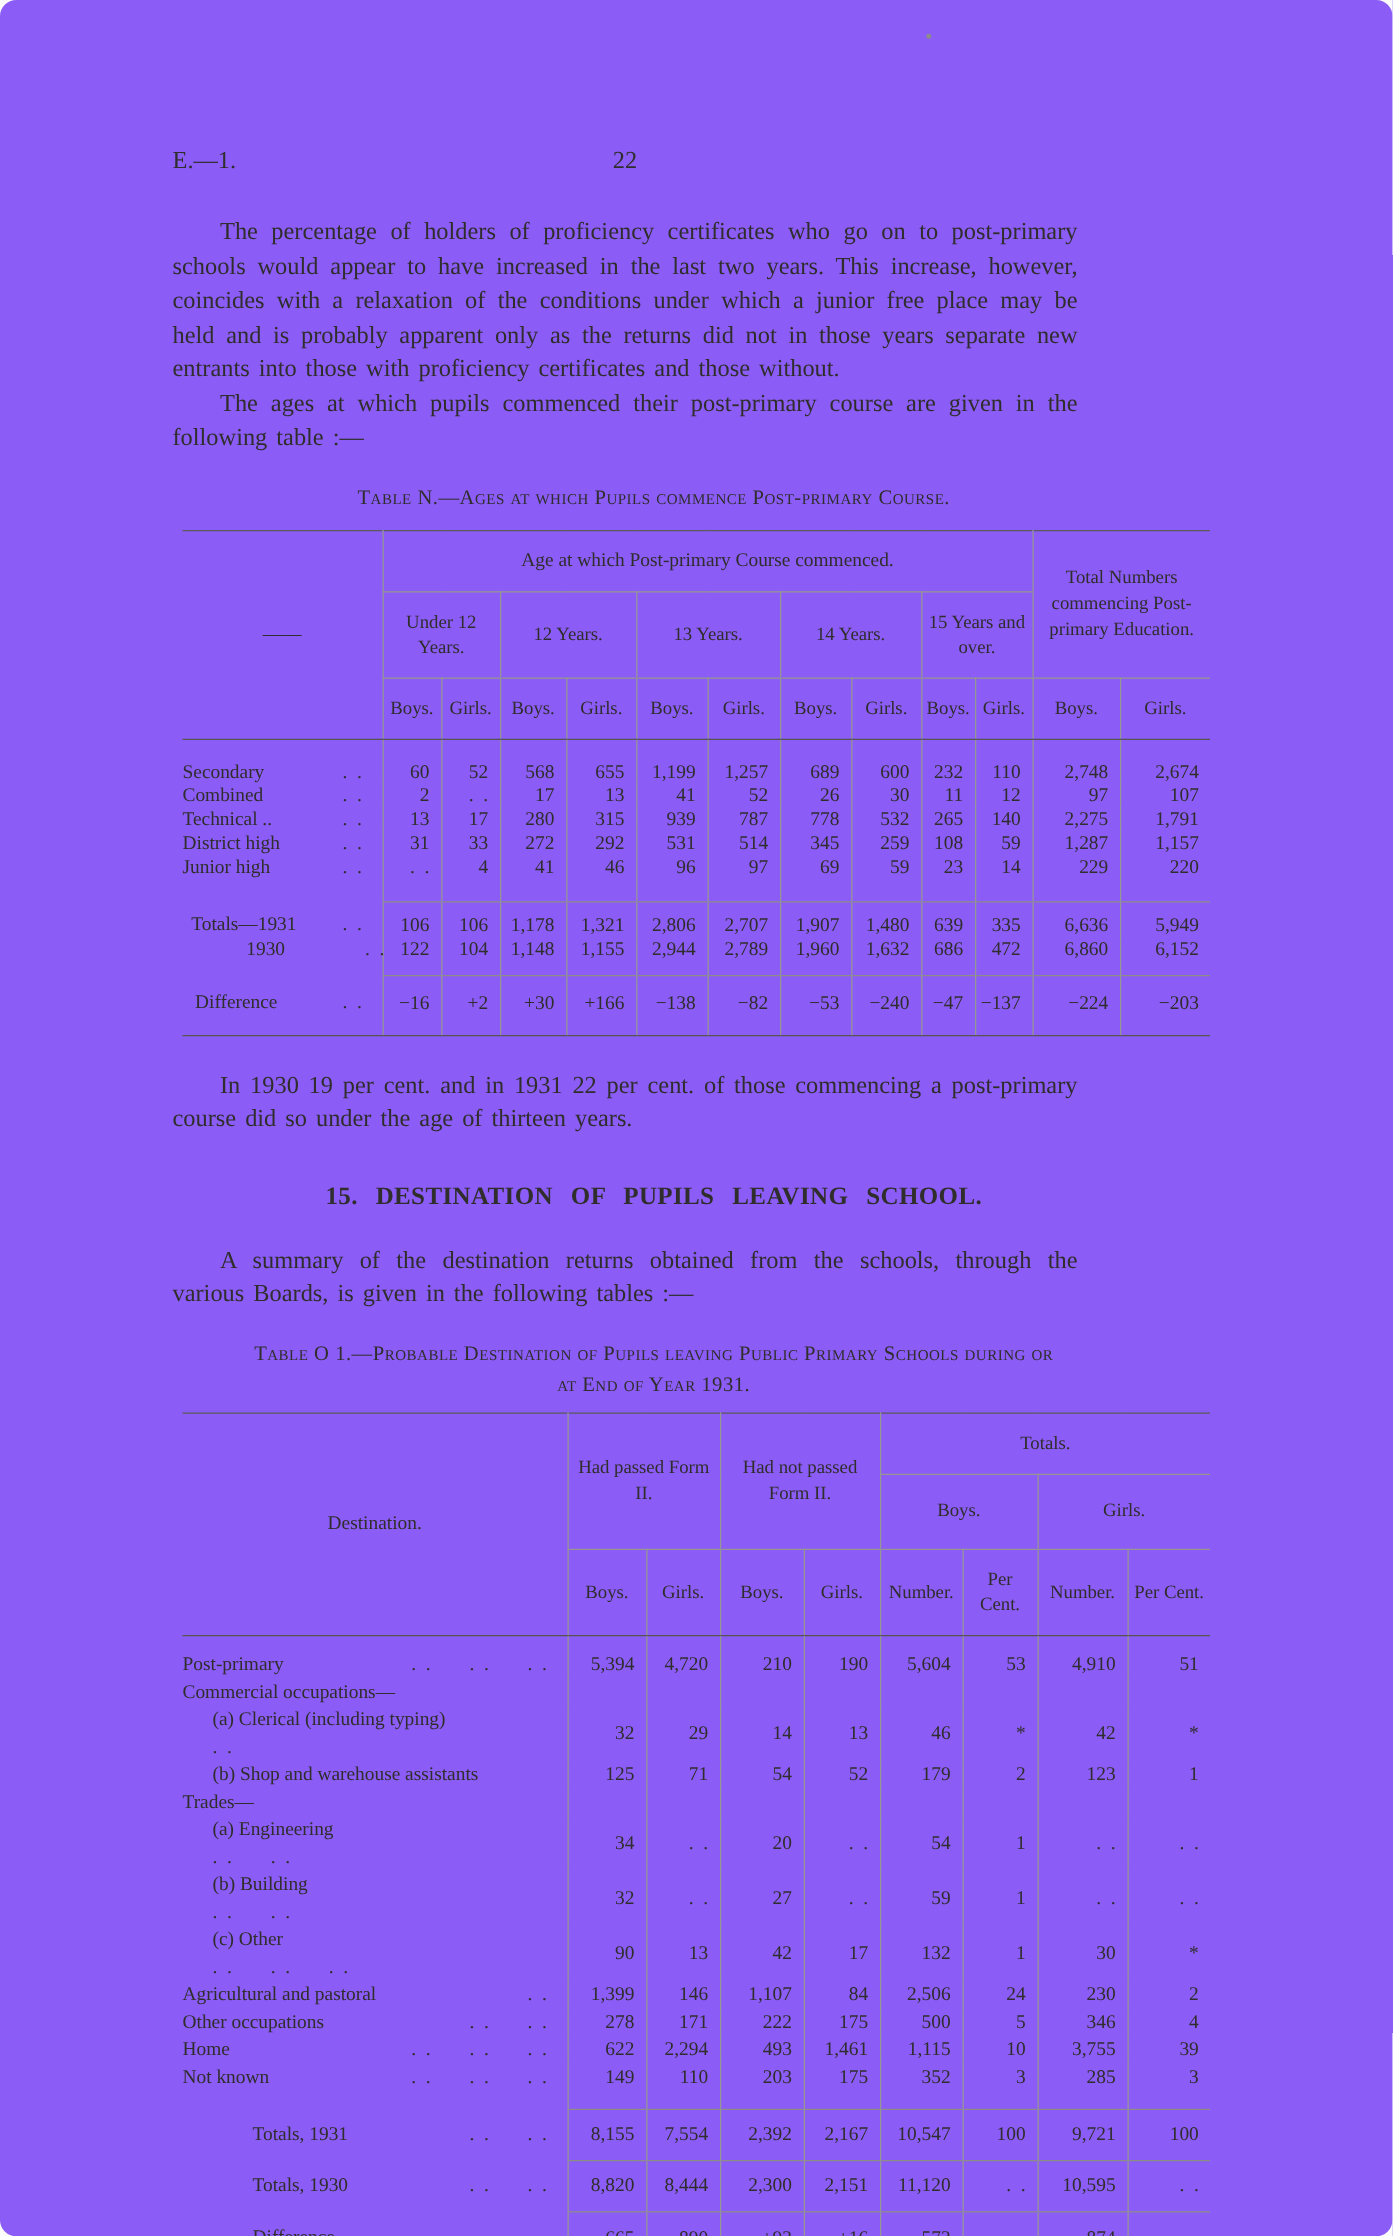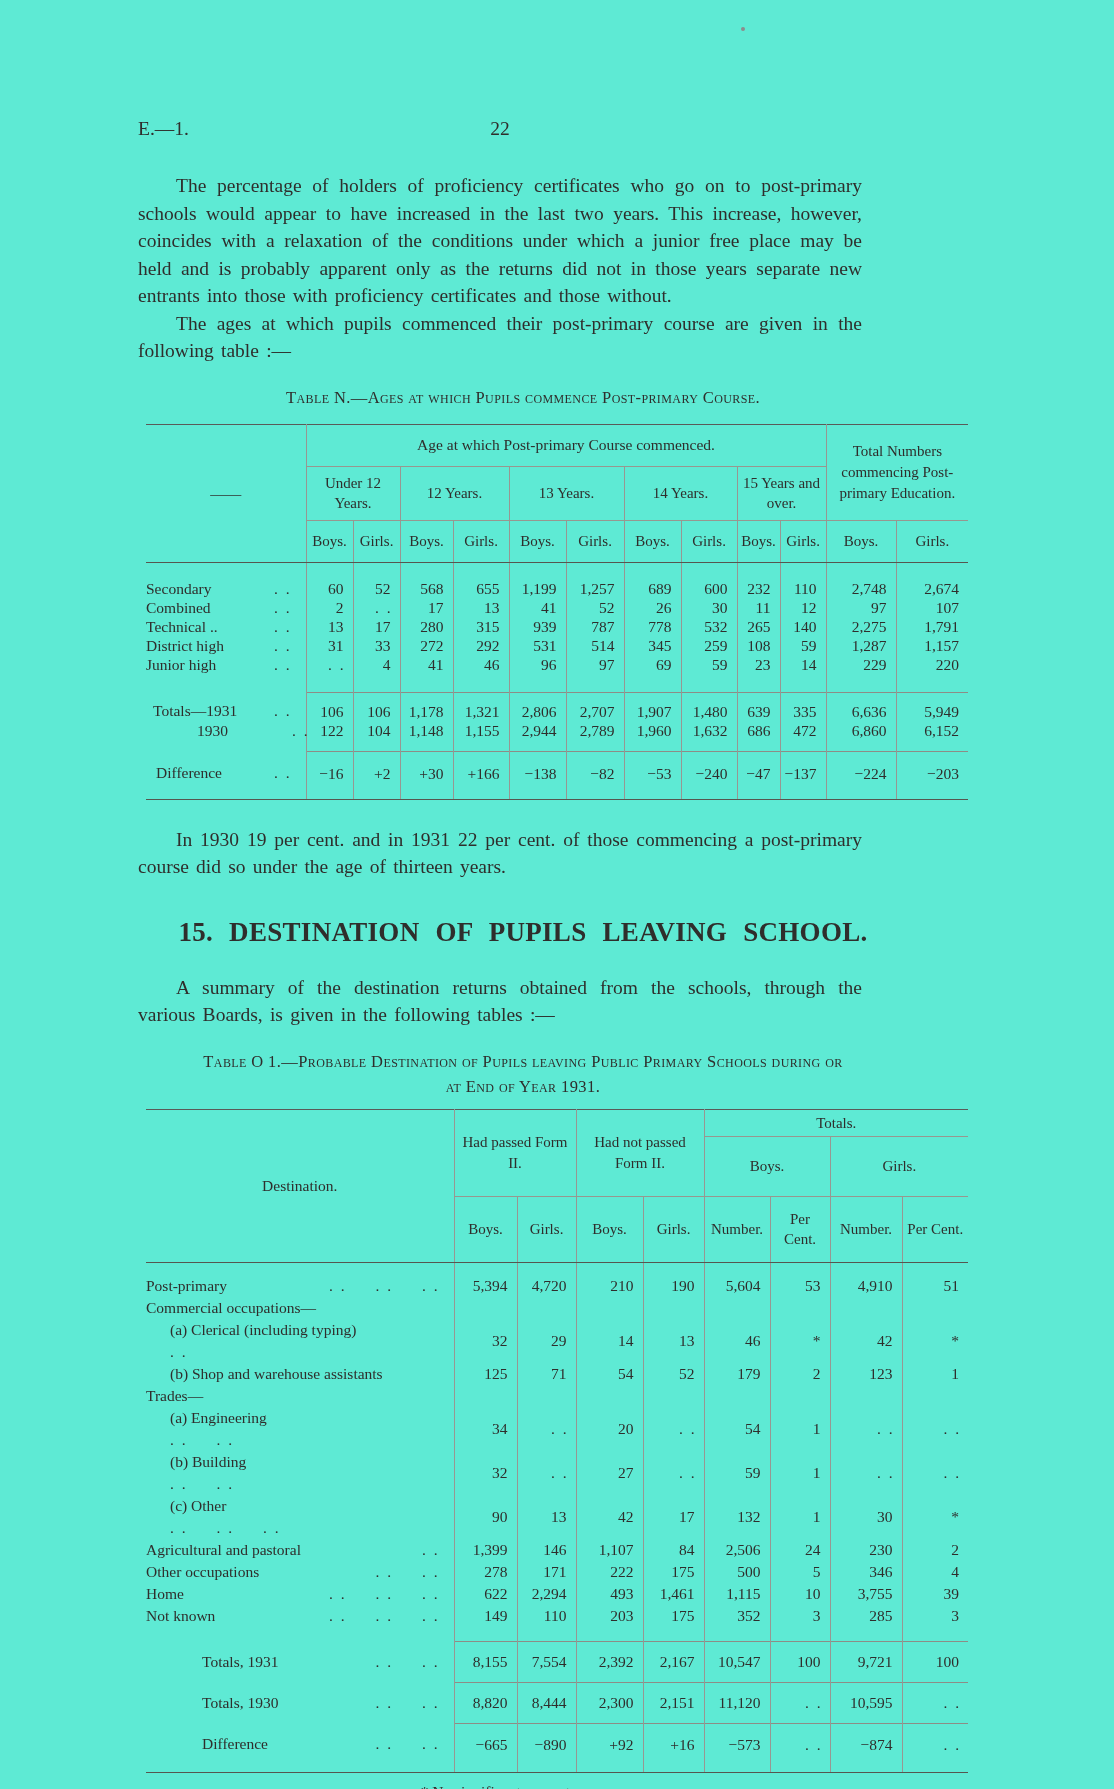--- a/index.html
+++ b/index.html
@@ -1,34 +1,34 @@
 <!DOCTYPE html>
 <html><head>
 <meta charset="utf-8">
 <style>
   * { margin:0; padding:0; box-sizing:border-box; }
   html,body { background:#fbfbfa; }
   body { font-family:"Liberation Serif", serif; color:#2f2e2c; }
-  .page { position:relative; width:1114px; height:1789px; background:#5eead4; padding:118px 0 0 138px; overflow:hidden; }
+  .page { position:relative; width:1114px; height:1789px; background:#8b5cf6; padding:118px 0 0 138px; overflow:hidden;border-radius:13px; }
   .speck { position:absolute; left:741px; top:27px; width:4px; height:4px; border-radius:50%; background:#8c8c8c; }
 
   .pagehead { position:relative; width:724px; height:28px; font-size:19.5px; }
   .docref { position:absolute; left:0; top:0; }
   .pagenum { position:absolute; left:50%; transform:translateX(-50%); top:0; }
 
   .body-para { width:724px; margin-top:26px; font-size:19.5px; line-height:27.5px; text-align:justify; text-indent:38px; word-spacing:0.12em; }
   .body-para.follow { margin-top:0; }
 
   .tcaption { width:770px; margin-top:20px; text-align:center; font-variant:small-caps; font-size:16.5px; letter-spacing:0.4px; line-height:25px; }
-  .sec-head { width:770px; margin-top:36px; text-align:center; font-size:27px; font-weight:bold; letter-spacing:0.3px; word-spacing:9px; }
+  .sec-head { width:770px; margin-top:36px; text-align:center; font-size:20px; font-weight:bold; letter-spacing:0.3px; word-spacing:9px; }
   .footnote { width:740px; margin-top:10px; text-align:center; font-size:15.5px; }
 
   .tbl { border-collapse:collapse; table-layout:fixed; width:822px; margin-left:8px; border-top:1.5px solid #5a5a58; margin-top:14px; }
   .tbl th, .tbl td { font-weight:normal; font-size:15.5px; line-height:19px; vertical-align:middle; }
-  .tbl th { text-align:center; font-size:15px; line-height:20px; padding:3px 2px; }
+  .tbl th { text-align:center; font-size:15px; line-height:20px; padding:14px 2px; }
   .vl { border-left:1px solid #979792; }
   .stub { text-align:center; border-bottom:1.6px solid #56564f; }
   .n { text-align:right; padding-right:9px; }
   .lblrow { display:flex; justify-content:space-between; padding-right:16px; }
   .dots { white-space:pre; }
 
   
   .tn .agehdr { border-bottom:1px solid #97978f; height:42px; font-size:15.5px; }
   .tn .tothdr { border-bottom:1px solid #97978f; line-height:21px; padding:4px 6px; }
   .tn .hr2 th { height:54px; border-bottom:1px solid #97978f; }

